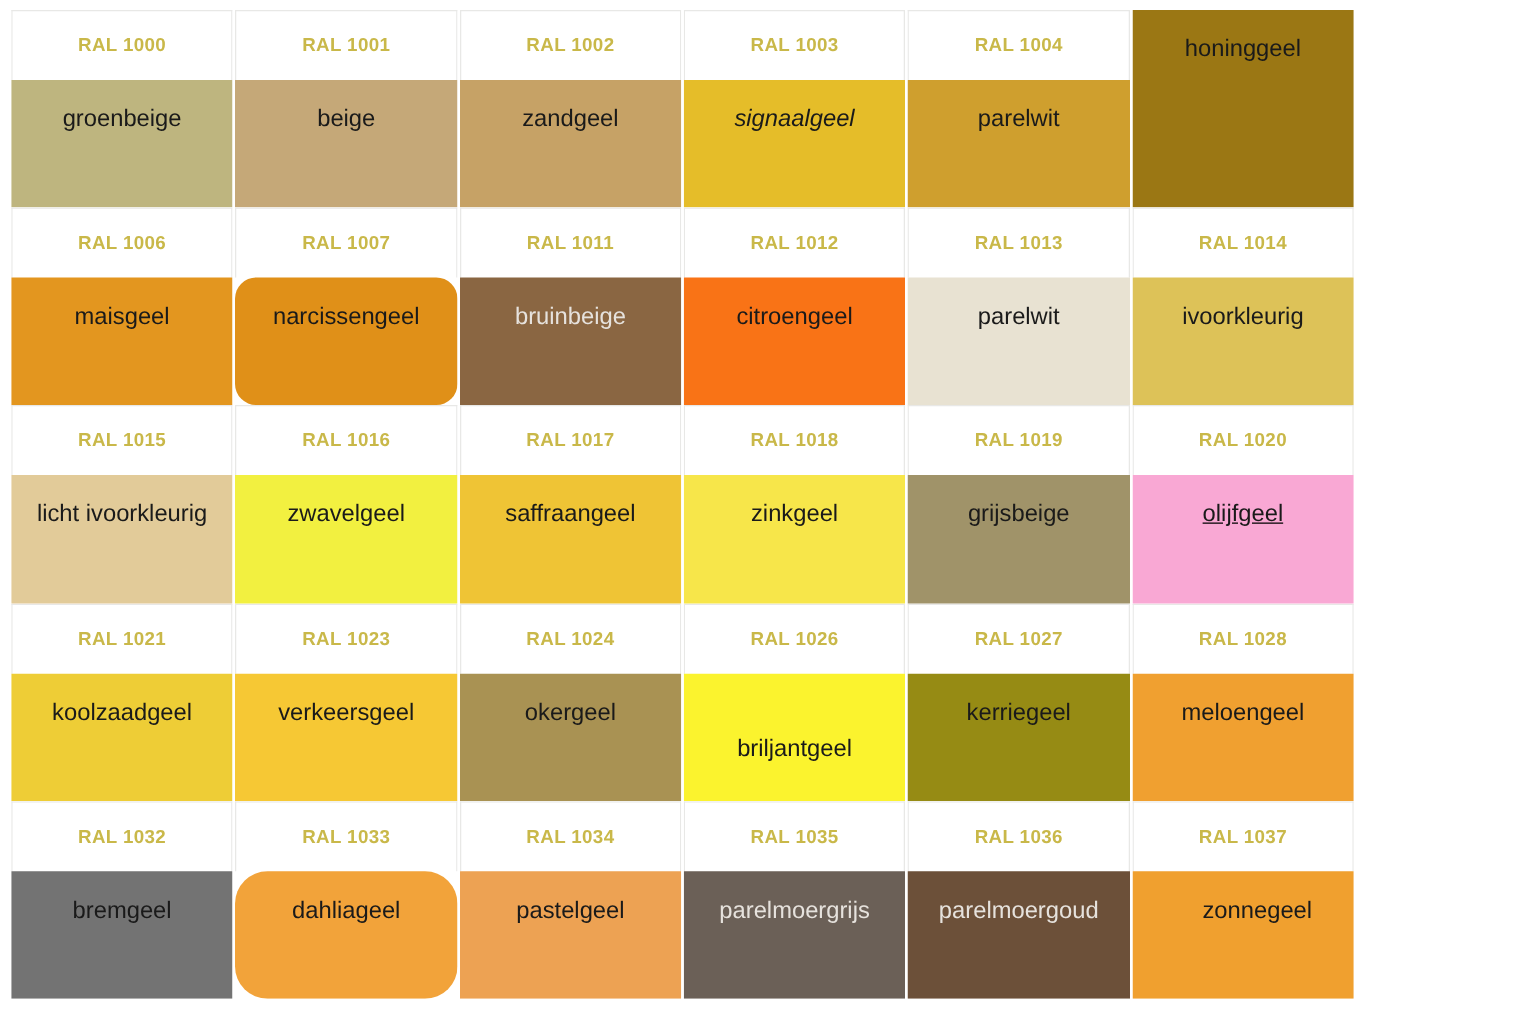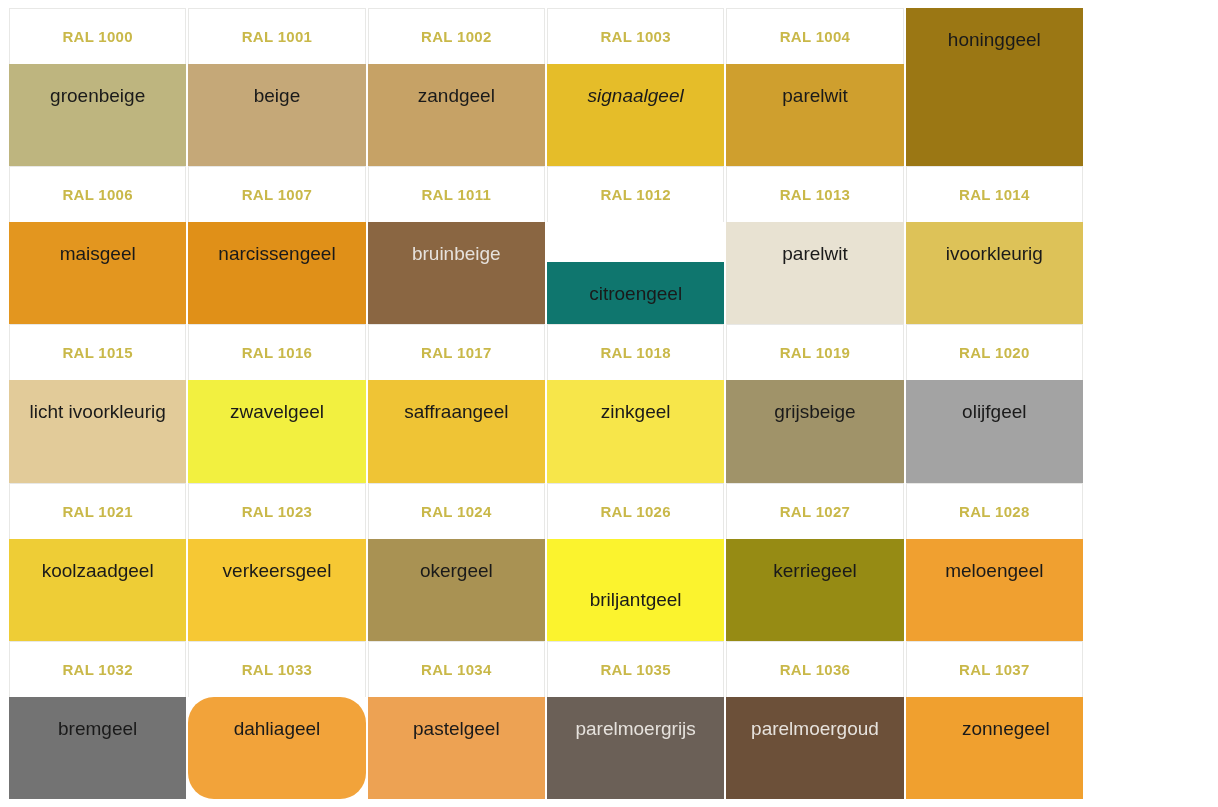--- a/index.html
+++ b/index.html
@@ -130,37 +130,37 @@
         <span class="ral-code">RAL 1006</span>
       </div>
       <div class="ral-swatch" style="background: rgb(227, 150, 31);">
         <span class="ral-name">maisgeel</span>
       </div>
     </div>
     <div class="ral-cell">
       <div class="ral-code-box">
         <span class="ral-code">RAL 1007</span>
       </div>
-      <div class="ral-swatch" style="background: rgb(224, 144, 24);">
+      <div class="ral-swatch" style="background: rgb(224, 144, 24); border-radius: 17px;">
         <span class="ral-name">narcissengeel</span>
       </div>
     </div>
     <div class="ral-cell">
       <div class="ral-code-box">
         <span class="ral-code">RAL 1011</span>
       </div>
       <div class="ral-swatch" style="background: rgb(138, 102, 66);">
         <span class="ral-name light-text">bruinbeige</span>
       </div>
     </div>
     <div class="ral-cell">
       <div class="ral-code-box">
         <span class="ral-code">RAL 1012</span>
       </div>
-      <div class="ral-swatch" style="background: #0f766e; margin-top: 40px;">
+      <div class="ral-swatch" style="background: #f97316;">
         <span class="ral-name">citroengeel</span>
       </div>
     </div>
     <div class="ral-cell">
       <div class="ral-code-box">
         <span class="ral-code">RAL 1013</span>
       </div>
       <div class="ral-swatch" style="background: rgb(232, 226, 210);">
         <span class="ral-name">parelwit</span>
       </div>
@@ -210,21 +210,21 @@
         <span class="ral-code">RAL 1019</span>
       </div>
       <div class="ral-swatch" style="background: rgb(160, 147, 105);">
         <span class="ral-name">grijsbeige</span>
       </div>
     </div>
     <div class="ral-cell">
       <div class="ral-code-box">
         <span class="ral-code">RAL 1020</span>
       </div>
-      <div class="ral-swatch" style="background: #a3a3a3;">
+      <div class="ral-swatch" style="background: #f9a8d4; text-decoration: underline;">
         <span class="ral-name">olijfgeel</span>
       </div>
     </div>
     <div class="ral-cell">
       <div class="ral-code-box">
         <span class="ral-code">RAL 1021</span>
       </div>
       <div class="ral-swatch" style="background: rgb(238, 205, 54);">
         <span class="ral-name">koolzaadgeel</span>
       </div>

